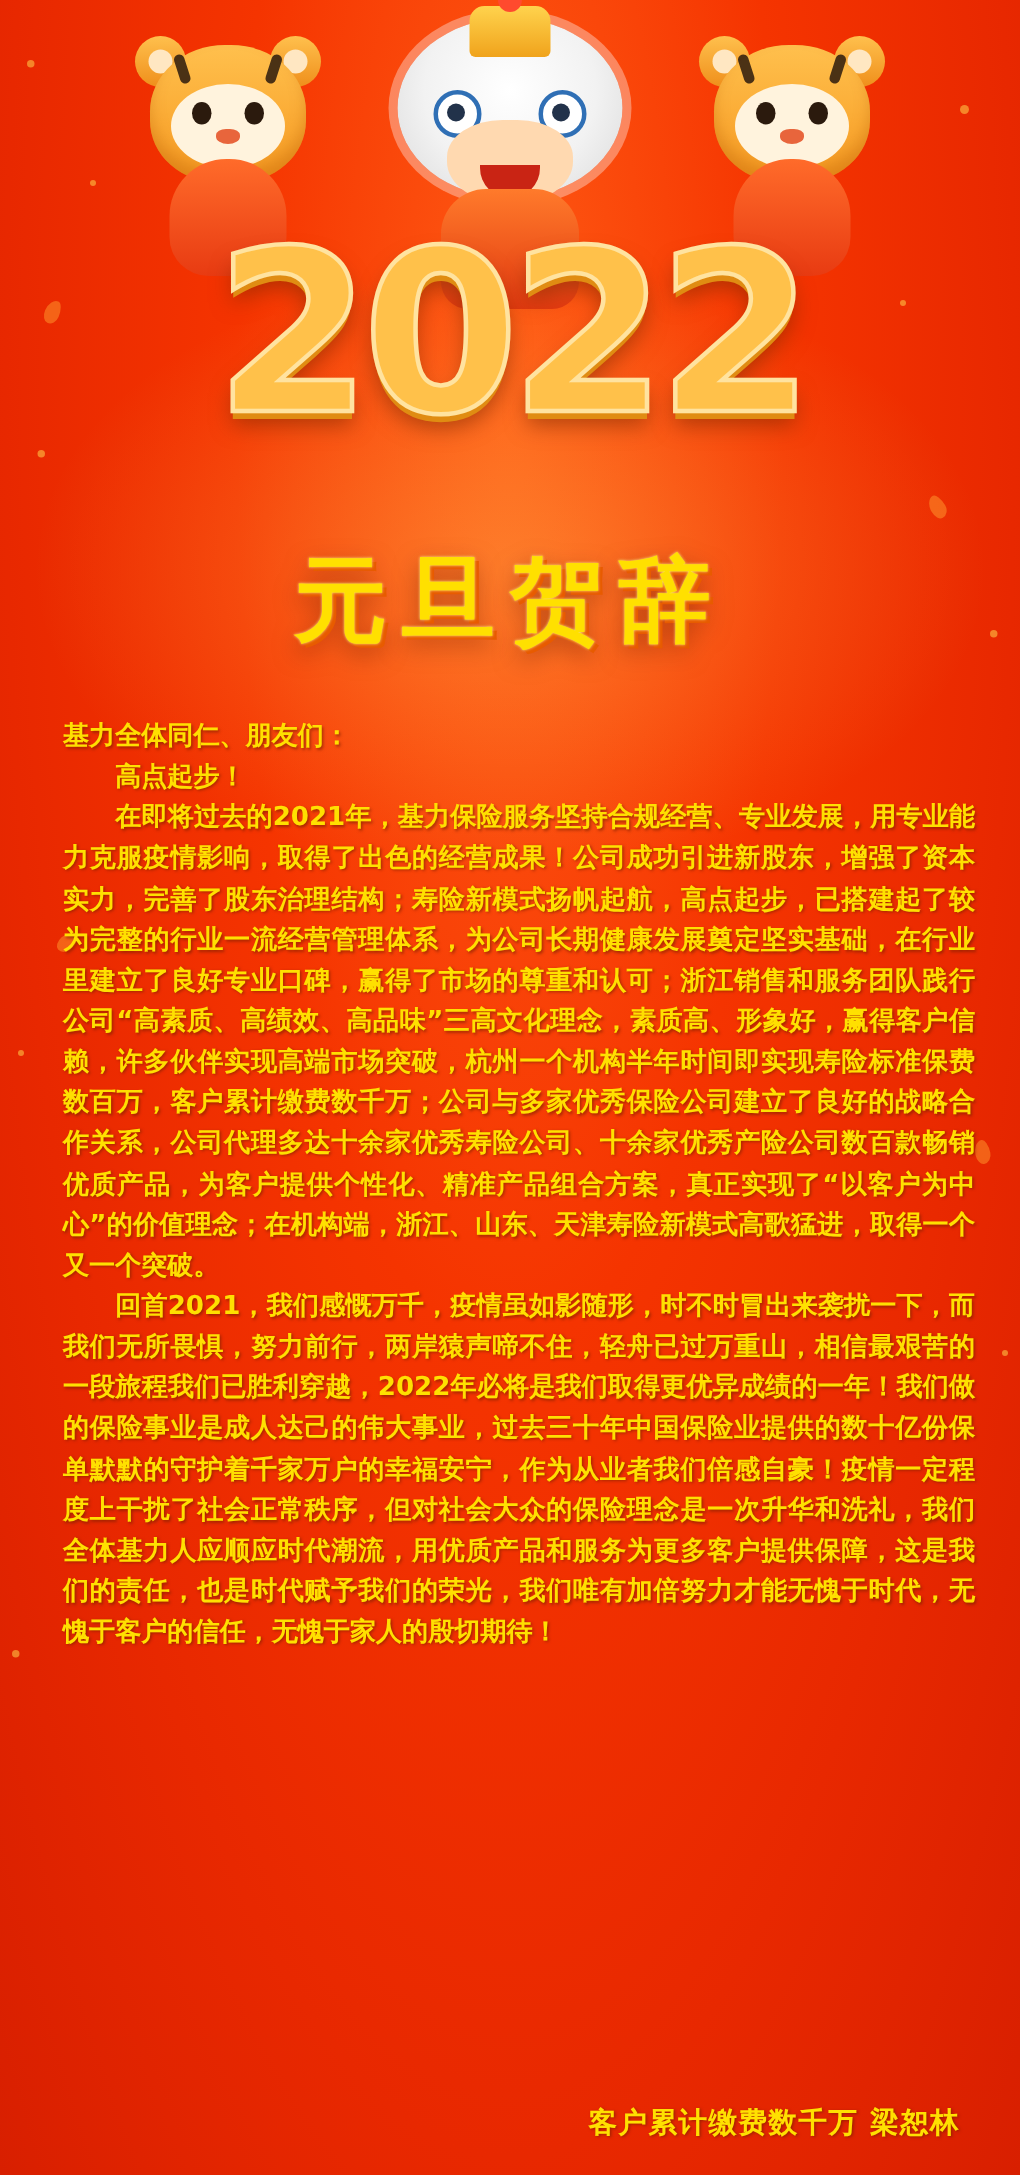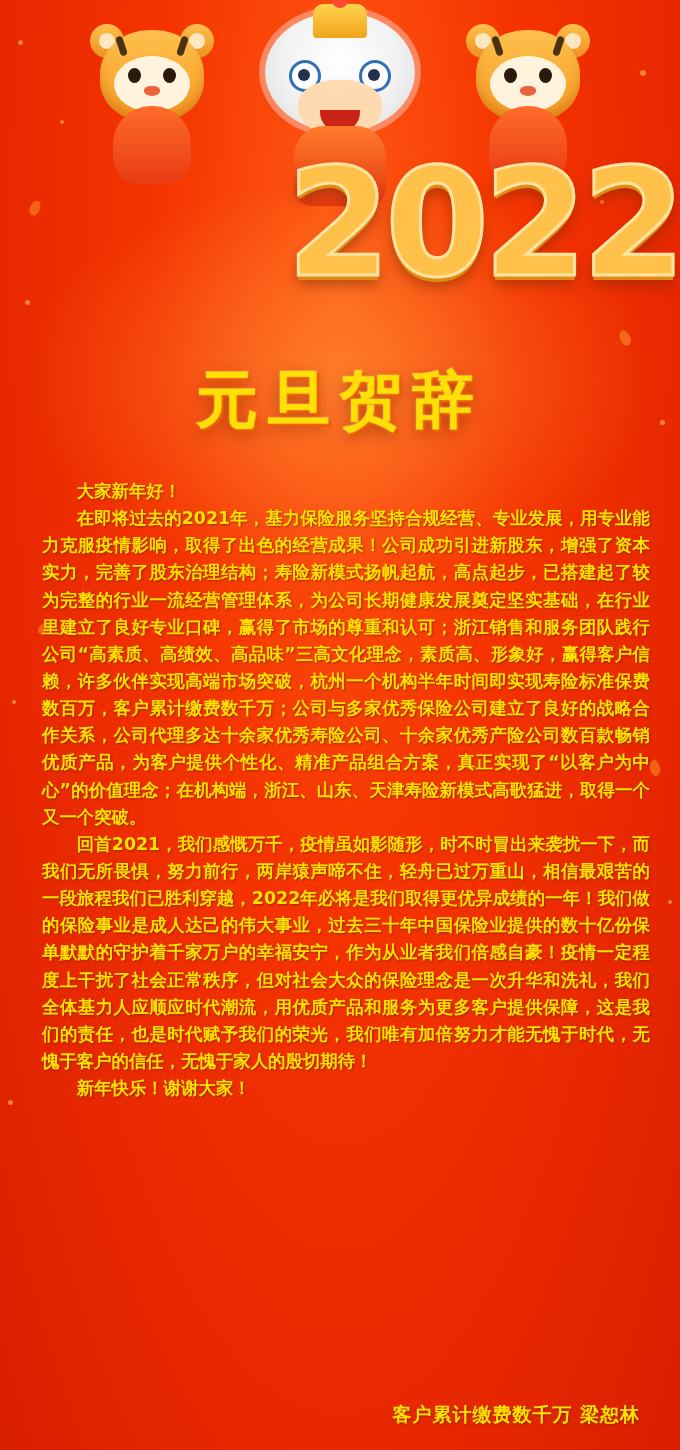--- a/index.html
+++ b/index.html
@@ -232,21 +232,21 @@
     height: 80px;
     border-radius: 30px 30px 18px 18px;
     background: linear-gradient(#ff7a2b, #e23a10);
   }
 
   .year {
     position: absolute;
     left: 0;
     right: 0;
     top: 148px;
-    text-align: right;
+    text-align: center;
     font-family: "DejaVu Sans", sans-serif;
     font-size: 150px;
     font-weight: bold;
     letter-spacing: -6px;
     line-height: 1;
     color: #ffc14a;
     text-shadow:
       0 5px 0 #e08c12,
       0 9px 14px rgba(120,40,0,.55);
     -webkit-text-stroke: 3px #ffe3a0;
@@ -364,21 +364,21 @@
       </div>
 
     </div>
 
     <div class="year">2022</div>
   </div>
 
   <div class="headline">元旦贺辞</div>
 
   <div class="letter">
-    <p class="indent">大家新年好！</p>
+    <p>基力全体同仁、朋友们：</p>
+    <p class="indent">高点起步！</p>
     <p class="indent">在即将过去的2021年，基力保险服务坚持合规经营、专业发展，用专业能力克服疫情影响，取得了出色的经营成果！公司成功引进新股东，增强了资本实力，完善了股东治理结构；寿险新模式扬帆起航，高点起步，已搭建起了较为完整的行业一流经营管理体系，为公司长期健康发展奠定坚实基础，在行业里建立了良好专业口碑，赢得了市场的尊重和认可；浙江销售和服务团队践行公司“高素质、高绩效、高品味”三高文化理念，素质高、形象好，赢得客户信赖，许多伙伴实现高端市场突破，杭州一个机构半年时间即实现寿险标准保费数百万，客户累计缴费数千万；公司与多家优秀保险公司建立了良好的战略合作关系，公司代理多达十余家优秀寿险公司、十余家优秀产险公司数百款畅销优质产品，为客户提供个性化、精准产品组合方案，真正实现了“以客户为中心”的价值理念；在机构端，浙江、山东、天津寿险新模式高歌猛进，取得一个又一个突破。</p>
     <p class="indent">回首2021，我们感慨万千，疫情虽如影随形，时不时冒出来袭扰一下，而我们无所畏惧，努力前行，两岸猿声啼不住，轻舟已过万重山，相信最艰苦的一段旅程我们已胜利穿越，2022年必将是我们取得更优异成绩的一年！我们做的保险事业是成人达己的伟大事业，过去三十年中国保险业提供的数十亿份保单默默的守护着千家万户的幸福安宁，作为从业者我们倍感自豪！疫情一定程度上干扰了社会正常秩序，但对社会大众的保险理念是一次升华和洗礼，我们全体基力人应顺应时代潮流，用优质产品和服务为更多客户提供保障，这是我们的责任，也是时代赋予我们的荣光，我们唯有加倍努力才能无愧于时代，无愧于客户的信任，无愧于家人的殷切期待！</p>
-    <p class="indent">新年快乐！谢谢大家！</p>
   </div>
 
   <div class="signature">客户累计缴费数千万 梁恕林</div>
 
 </div>
 
 </body></html>

